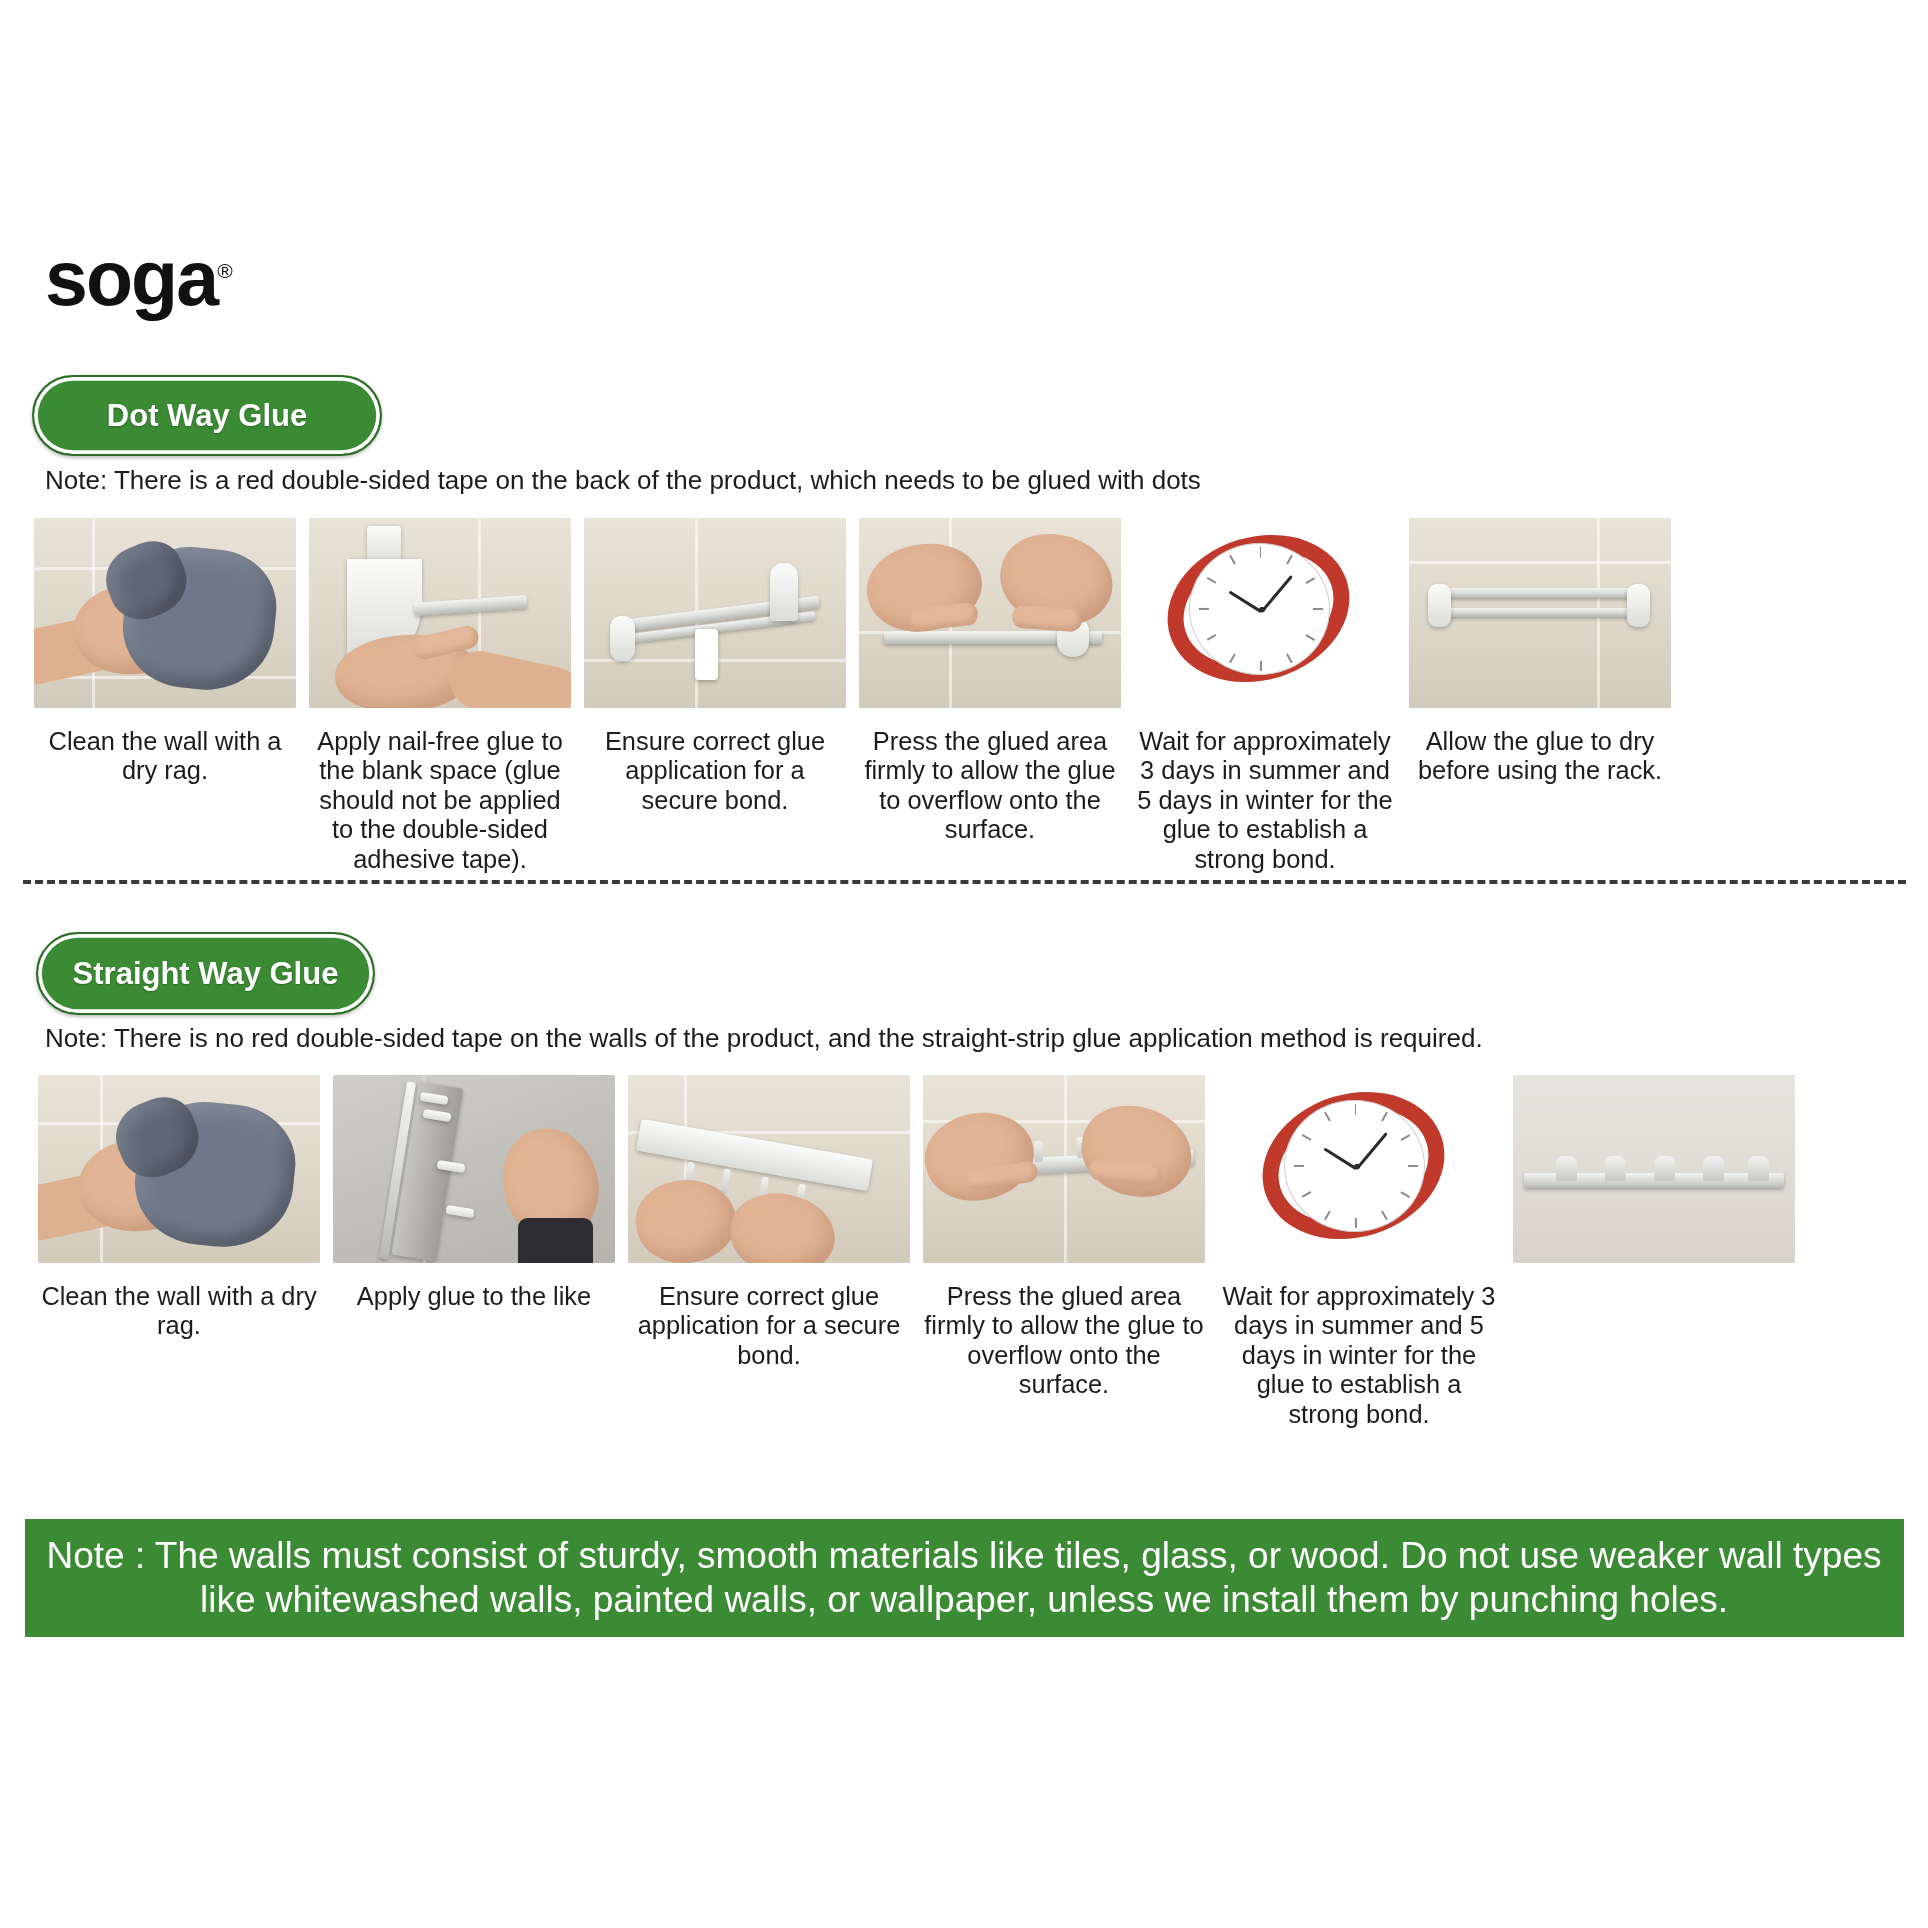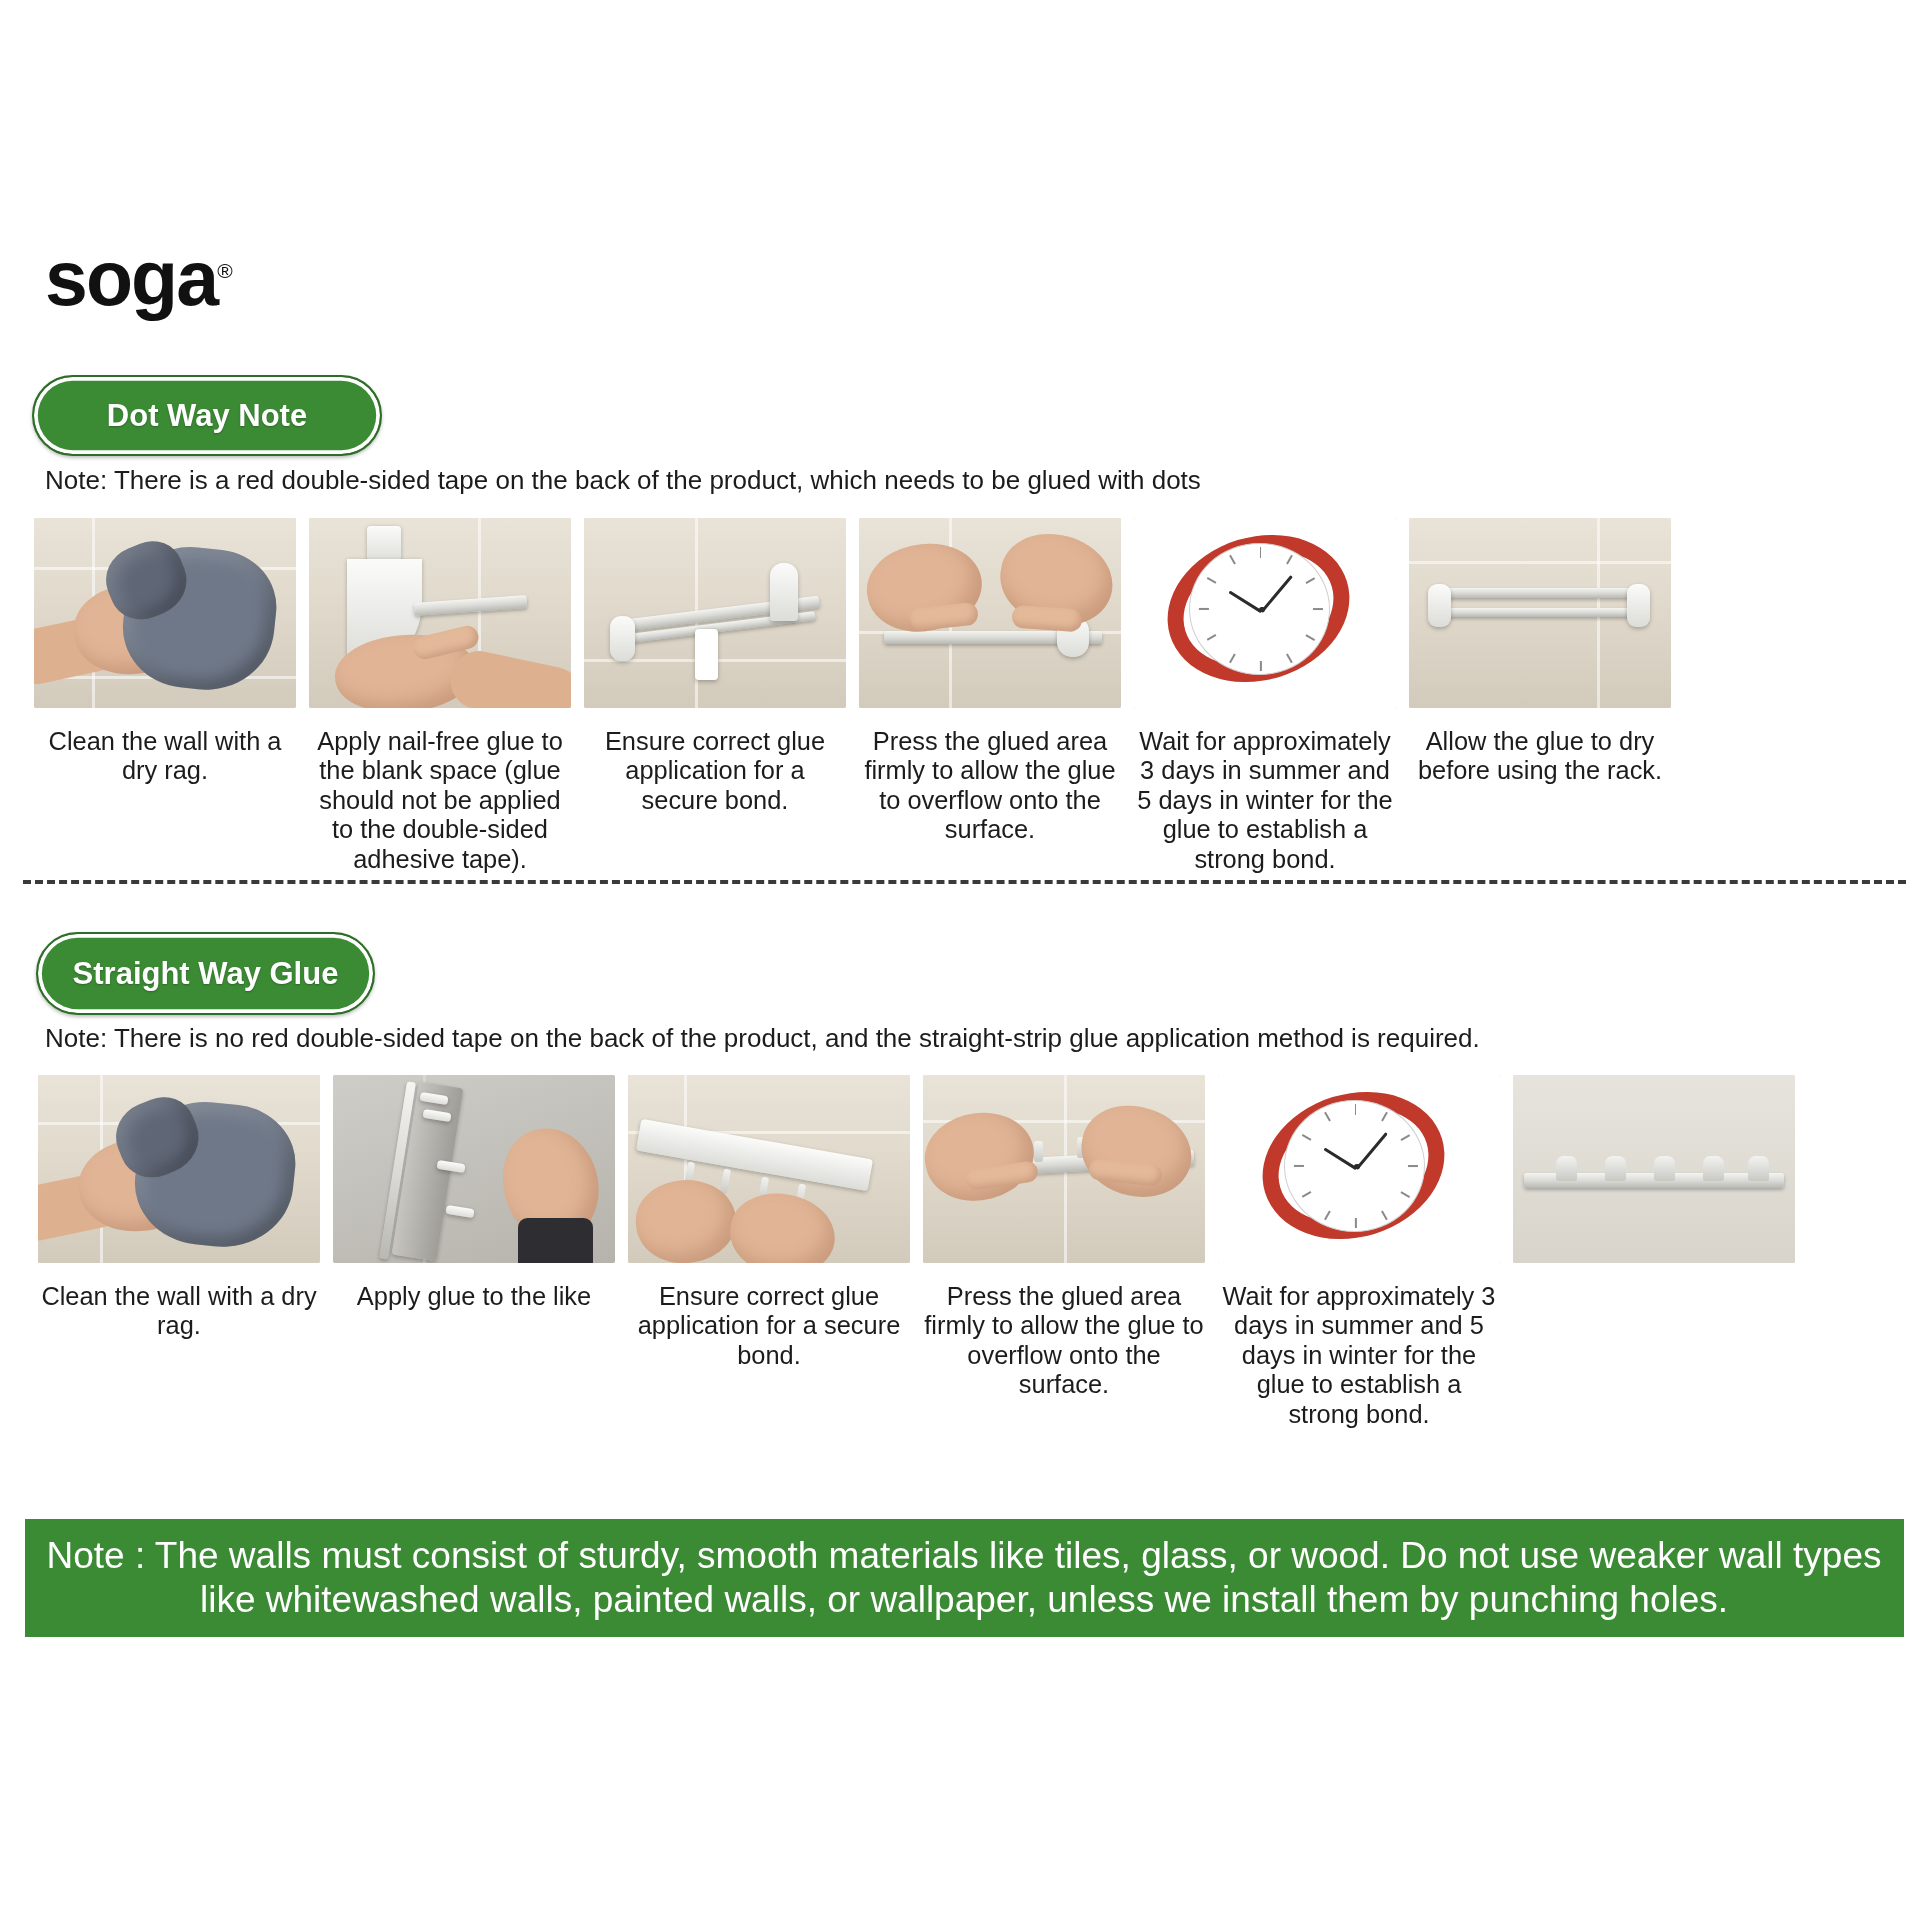--- a/index.html
+++ b/index.html
@@ -136,21 +136,21 @@
 <body>
 
 <div class="page">
 
   <div class="header">
     <div class="logo"><span>soga</span><span class="reg">®</span></div>
 
   </div>
 
   <div class="pill pill-dot">
-    <span>Dot Way Note</span>
+    <span>Dot Way Glue</span>
   </div>
   <div class="note-line note-dot">Note: There is a red double-sided tape on the back of the product, which needs to be glued with dots</div>
 
   <div class="row row1">
 
     <div class="cell">
       <div class="photo">
         <div class="tilewall"></div>
         <div class="grout h" style="top:49px"></div>
         <div class="grout h" style="top:158px"></div>
@@ -247,21 +247,21 @@
       </div>
       <div class="caption">Allow the glue to dry before using the rack.</div>
     </div>
   </div>
 
   <div class="divider"></div>
 
   <div class="pill pill-straight">
     <span>Straight Way Glue</span>
   </div>
-  <div class="note-line note-straight">Note: There is no red double-sided tape on the back of the product, and the straight-strip glue application method is required.</div>
+  <div class="note-line note-straight">Note: There is no red double-sided tape on the walls of the product, and the straight-strip glue application method is required.</div>
 
   <div class="row row2">
 
     <div class="cell">
       <div class="photo">
         <div class="tilewall"></div>
         <div class="grout h" style="top:47px"></div>
         <div class="grout v" style="left:62px"></div>
         <div class="forearm" style="left:-28px;top:104px;width:117px;height:55px;transform:rotate(-12deg)"></div>
         <div class="hand" style="left:41px;top:64px;width:122px;height:92px;transform:rotate(-8deg)"></div>

